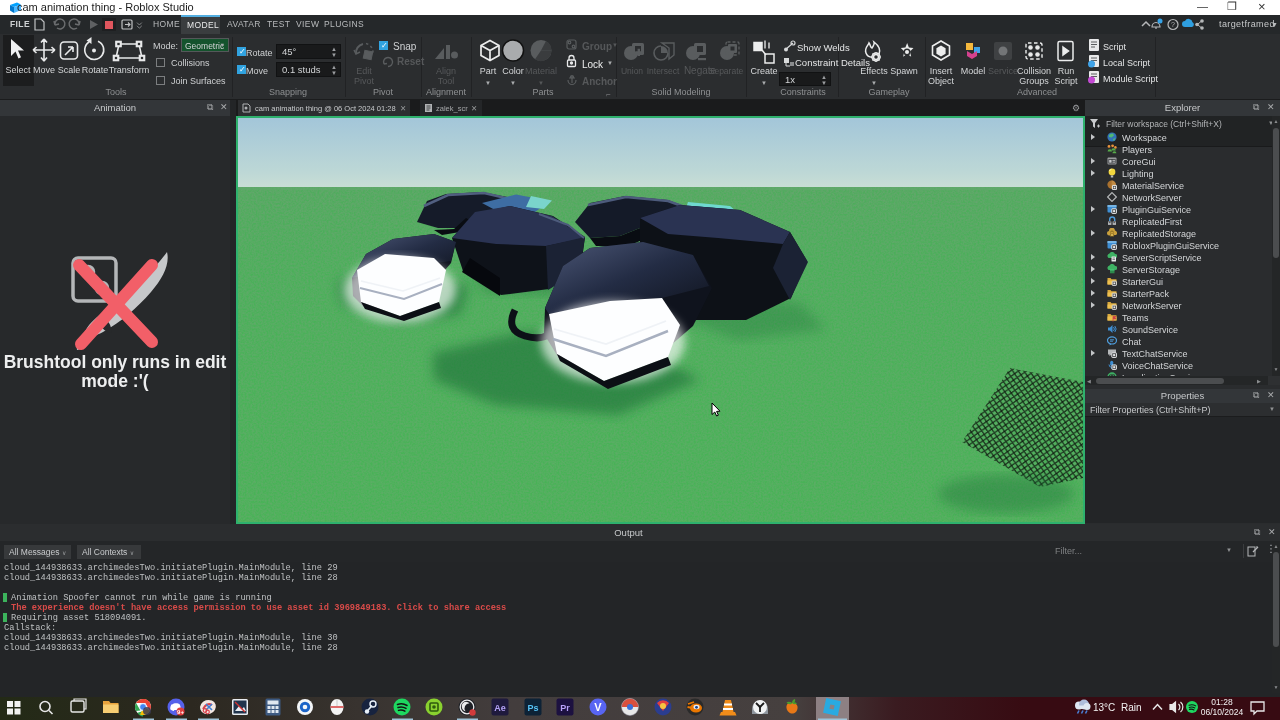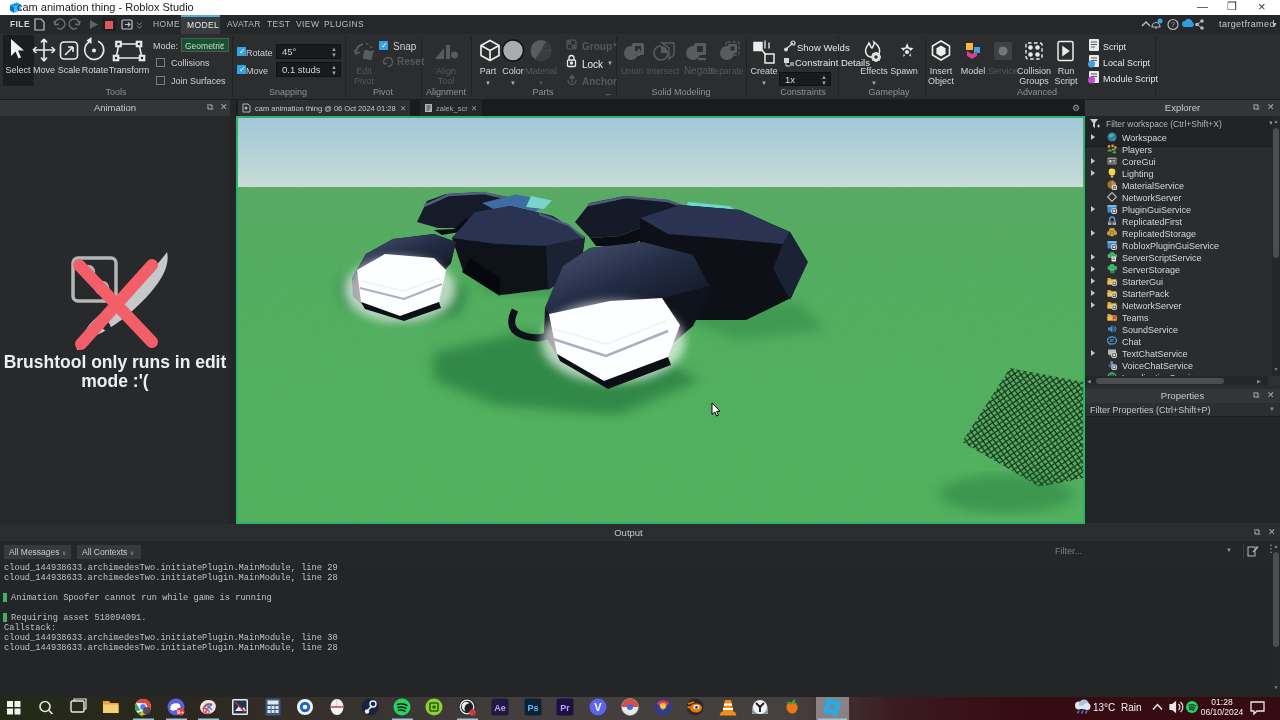--- a/index.html
+++ b/index.html
@@ -757,20 +757,21 @@
         <rect x="1" y="2" width="7" height="9" fill="none" stroke="#b5b7b9" stroke-width="1"></rect>
         <path d="M6,7 l5,-5 M9.5,1.5 l1,1" stroke="#b5b7b9" stroke-width="1.3"></path>
       </svg>
       <div class="abs" style="left:1266px;top:2px;font-size:10px;color:#b5b7b9">⋮</div>
     </div>
     <div class="abs mono" style="left:0;top:38px;width:1280px;height:120px;font-size:8.7px;color:#bec0c2;line-height:10px">
       <div class="abs" style="left:4px;top:1px;white-space:pre">cloud_144938633.archimedesTwo.initiatePlugin.MainModule, line 29</div>
       <div class="abs" style="left:4px;top:11px;white-space:pre">cloud_144938633.archimedesTwo.initiatePlugin.MainModule, line 28</div>
       <div class="abs" style="left:3px;top:31px;width:4px;height:9px;background:#3cb35c"></div>
       <div class="abs" style="left:11px;top:31px;white-space:pre">Animation Spoofer cannot run while game is running</div>
+      <div class="abs" style="left:11px;top:41px;white-space:pre;color:#d94b49;font-weight:bold">The experience doesn't have access permission to use asset id 3969849183. Click to share access</div>
       <div class="abs" style="left:3px;top:51px;width:4px;height:9px;background:#3cb35c"></div>
       <div class="abs" style="left:11px;top:51px;white-space:pre">Requiring asset 518094091.</div>
       <div class="abs" style="left:4px;top:61px;white-space:pre">Callstack:</div>
       <div class="abs" style="left:4px;top:71px;white-space:pre">cloud_144938633.archimedesTwo.initiatePlugin.MainModule, line 30</div>
       <div class="abs" style="left:4px;top:81px;white-space:pre">cloud_144938633.archimedesTwo.initiatePlugin.MainModule, line 28</div>
     </div>
     <div class="abs" style="left:1272px;top:17px;width:8px;height:152px;background:#242627">
       <div class="abs" style="left:1.5px;top:2px;font-size:5px;color:#8a8c8e">▲</div>
       <div class="abs" style="left:1px;top:11px;width:6px;height:95px;background:#4b4d4f;border-radius:3px"></div>
       <div class="abs" style="left:1.5px;top:143px;font-size:5px;color:#8a8c8e">▼</div>

